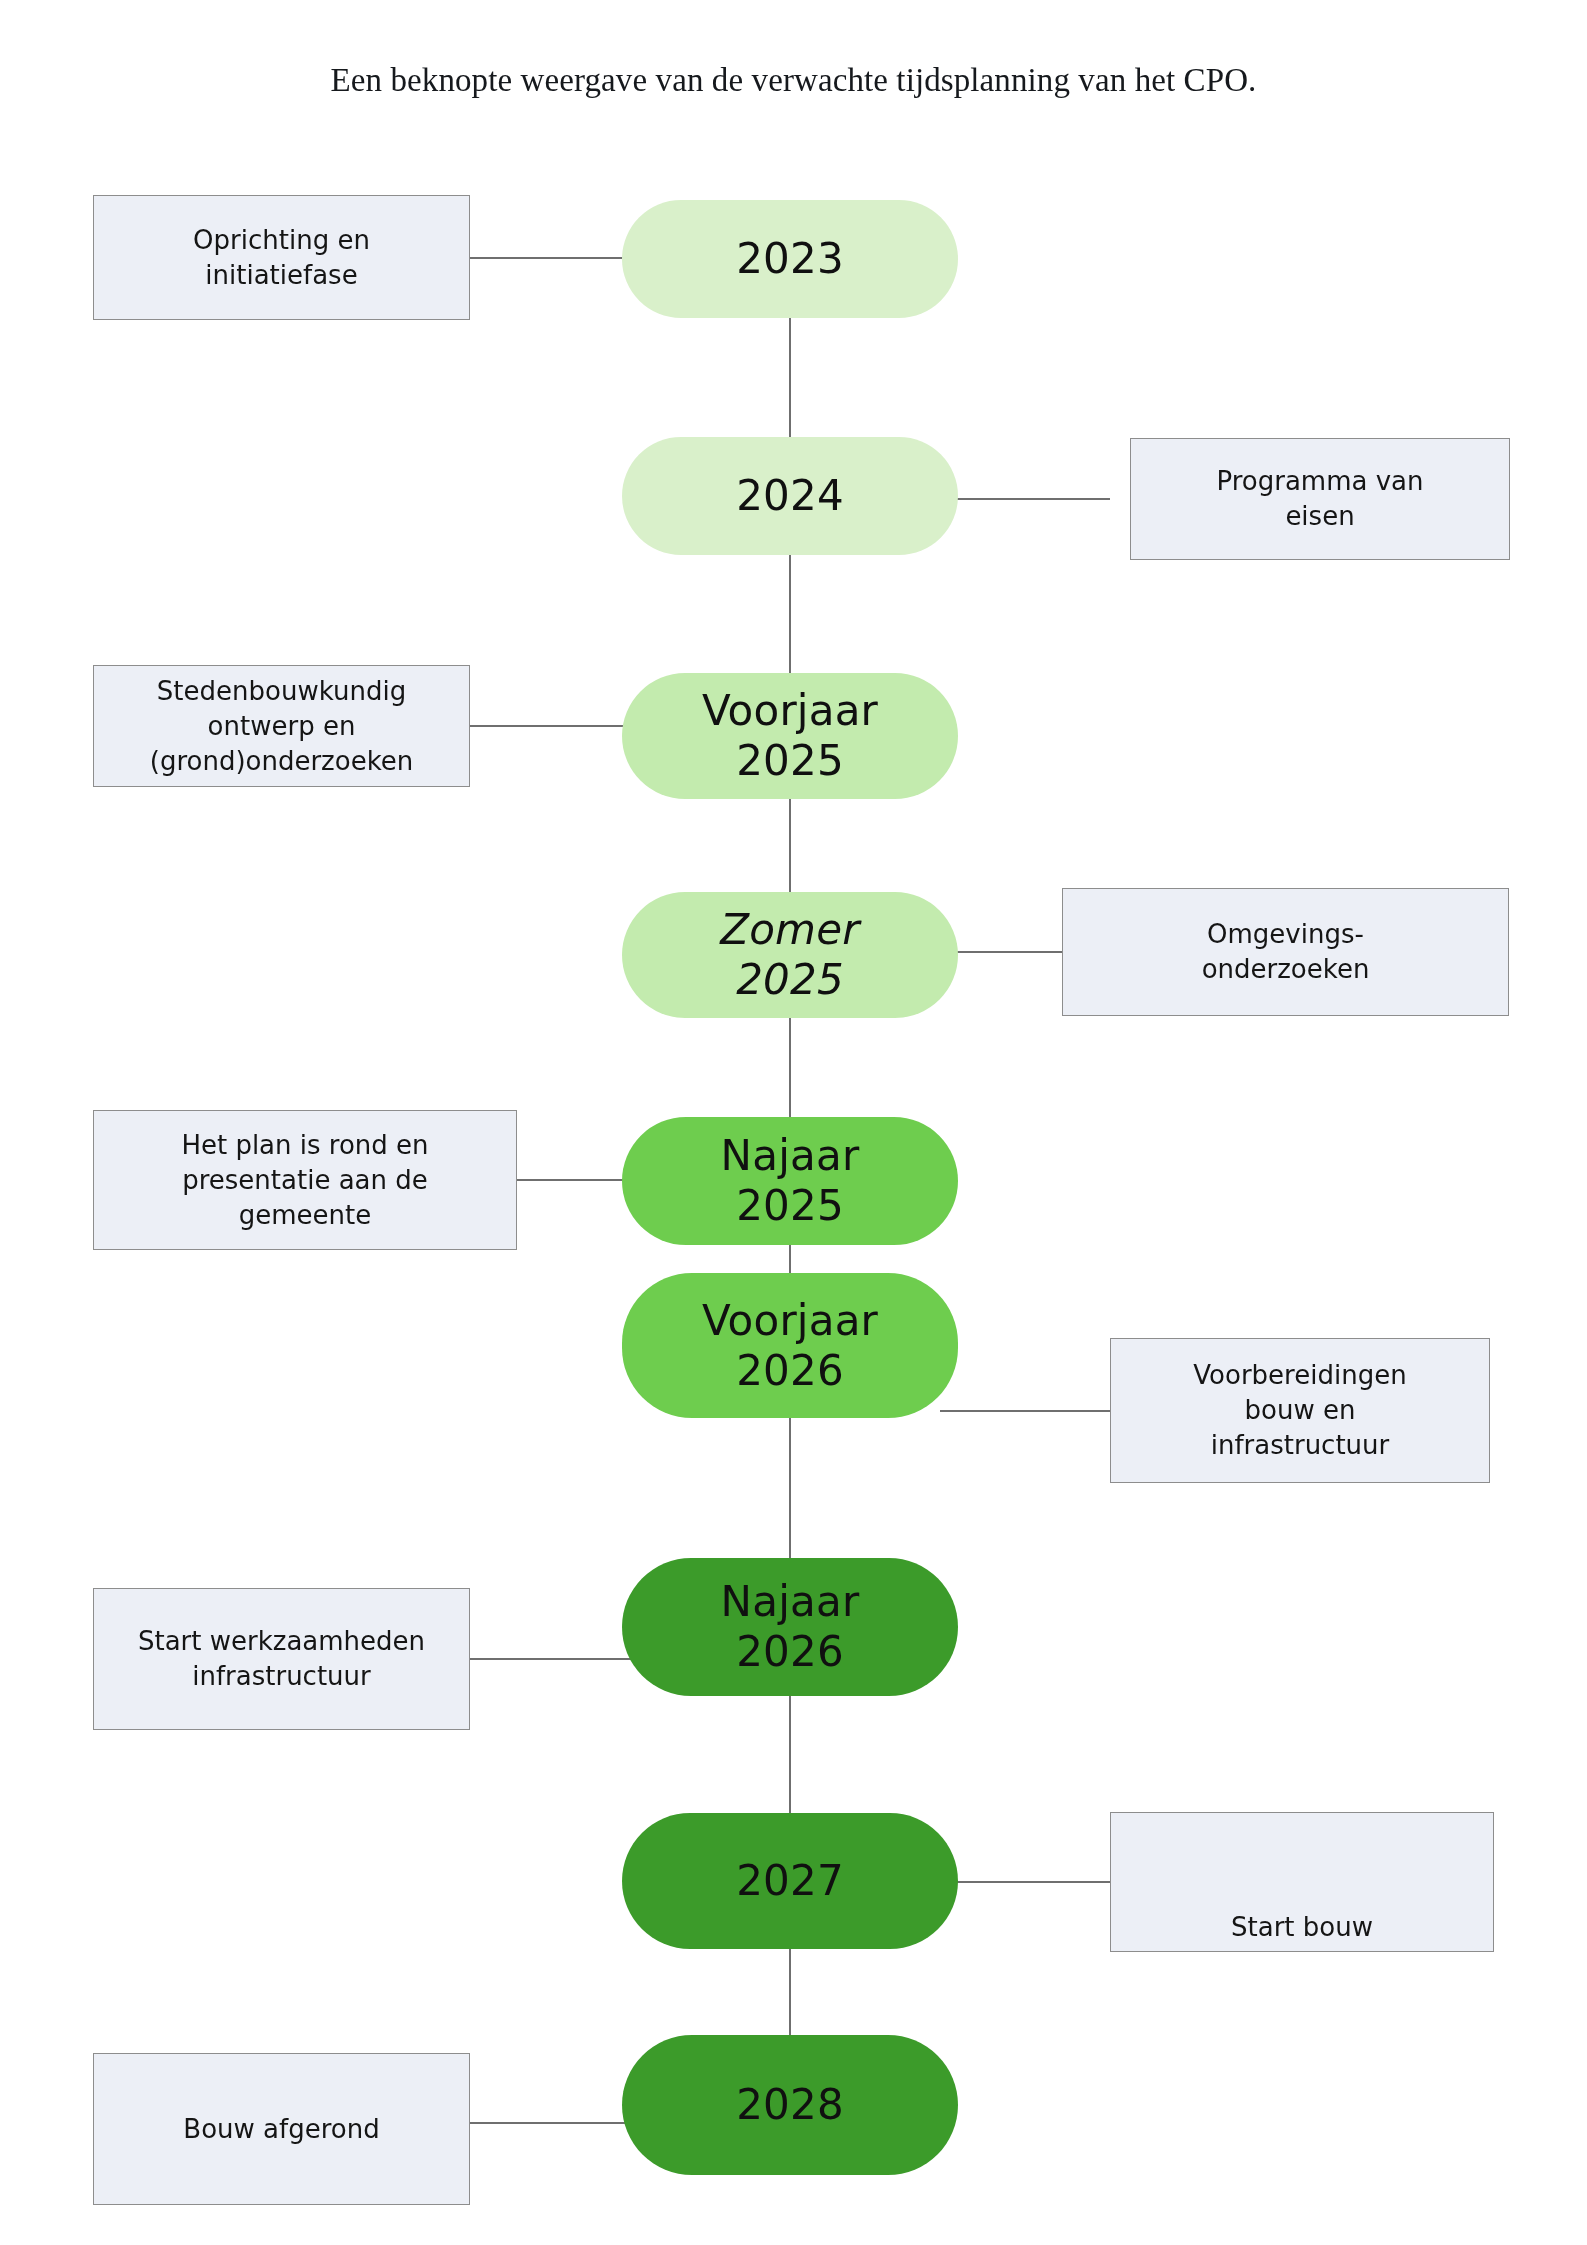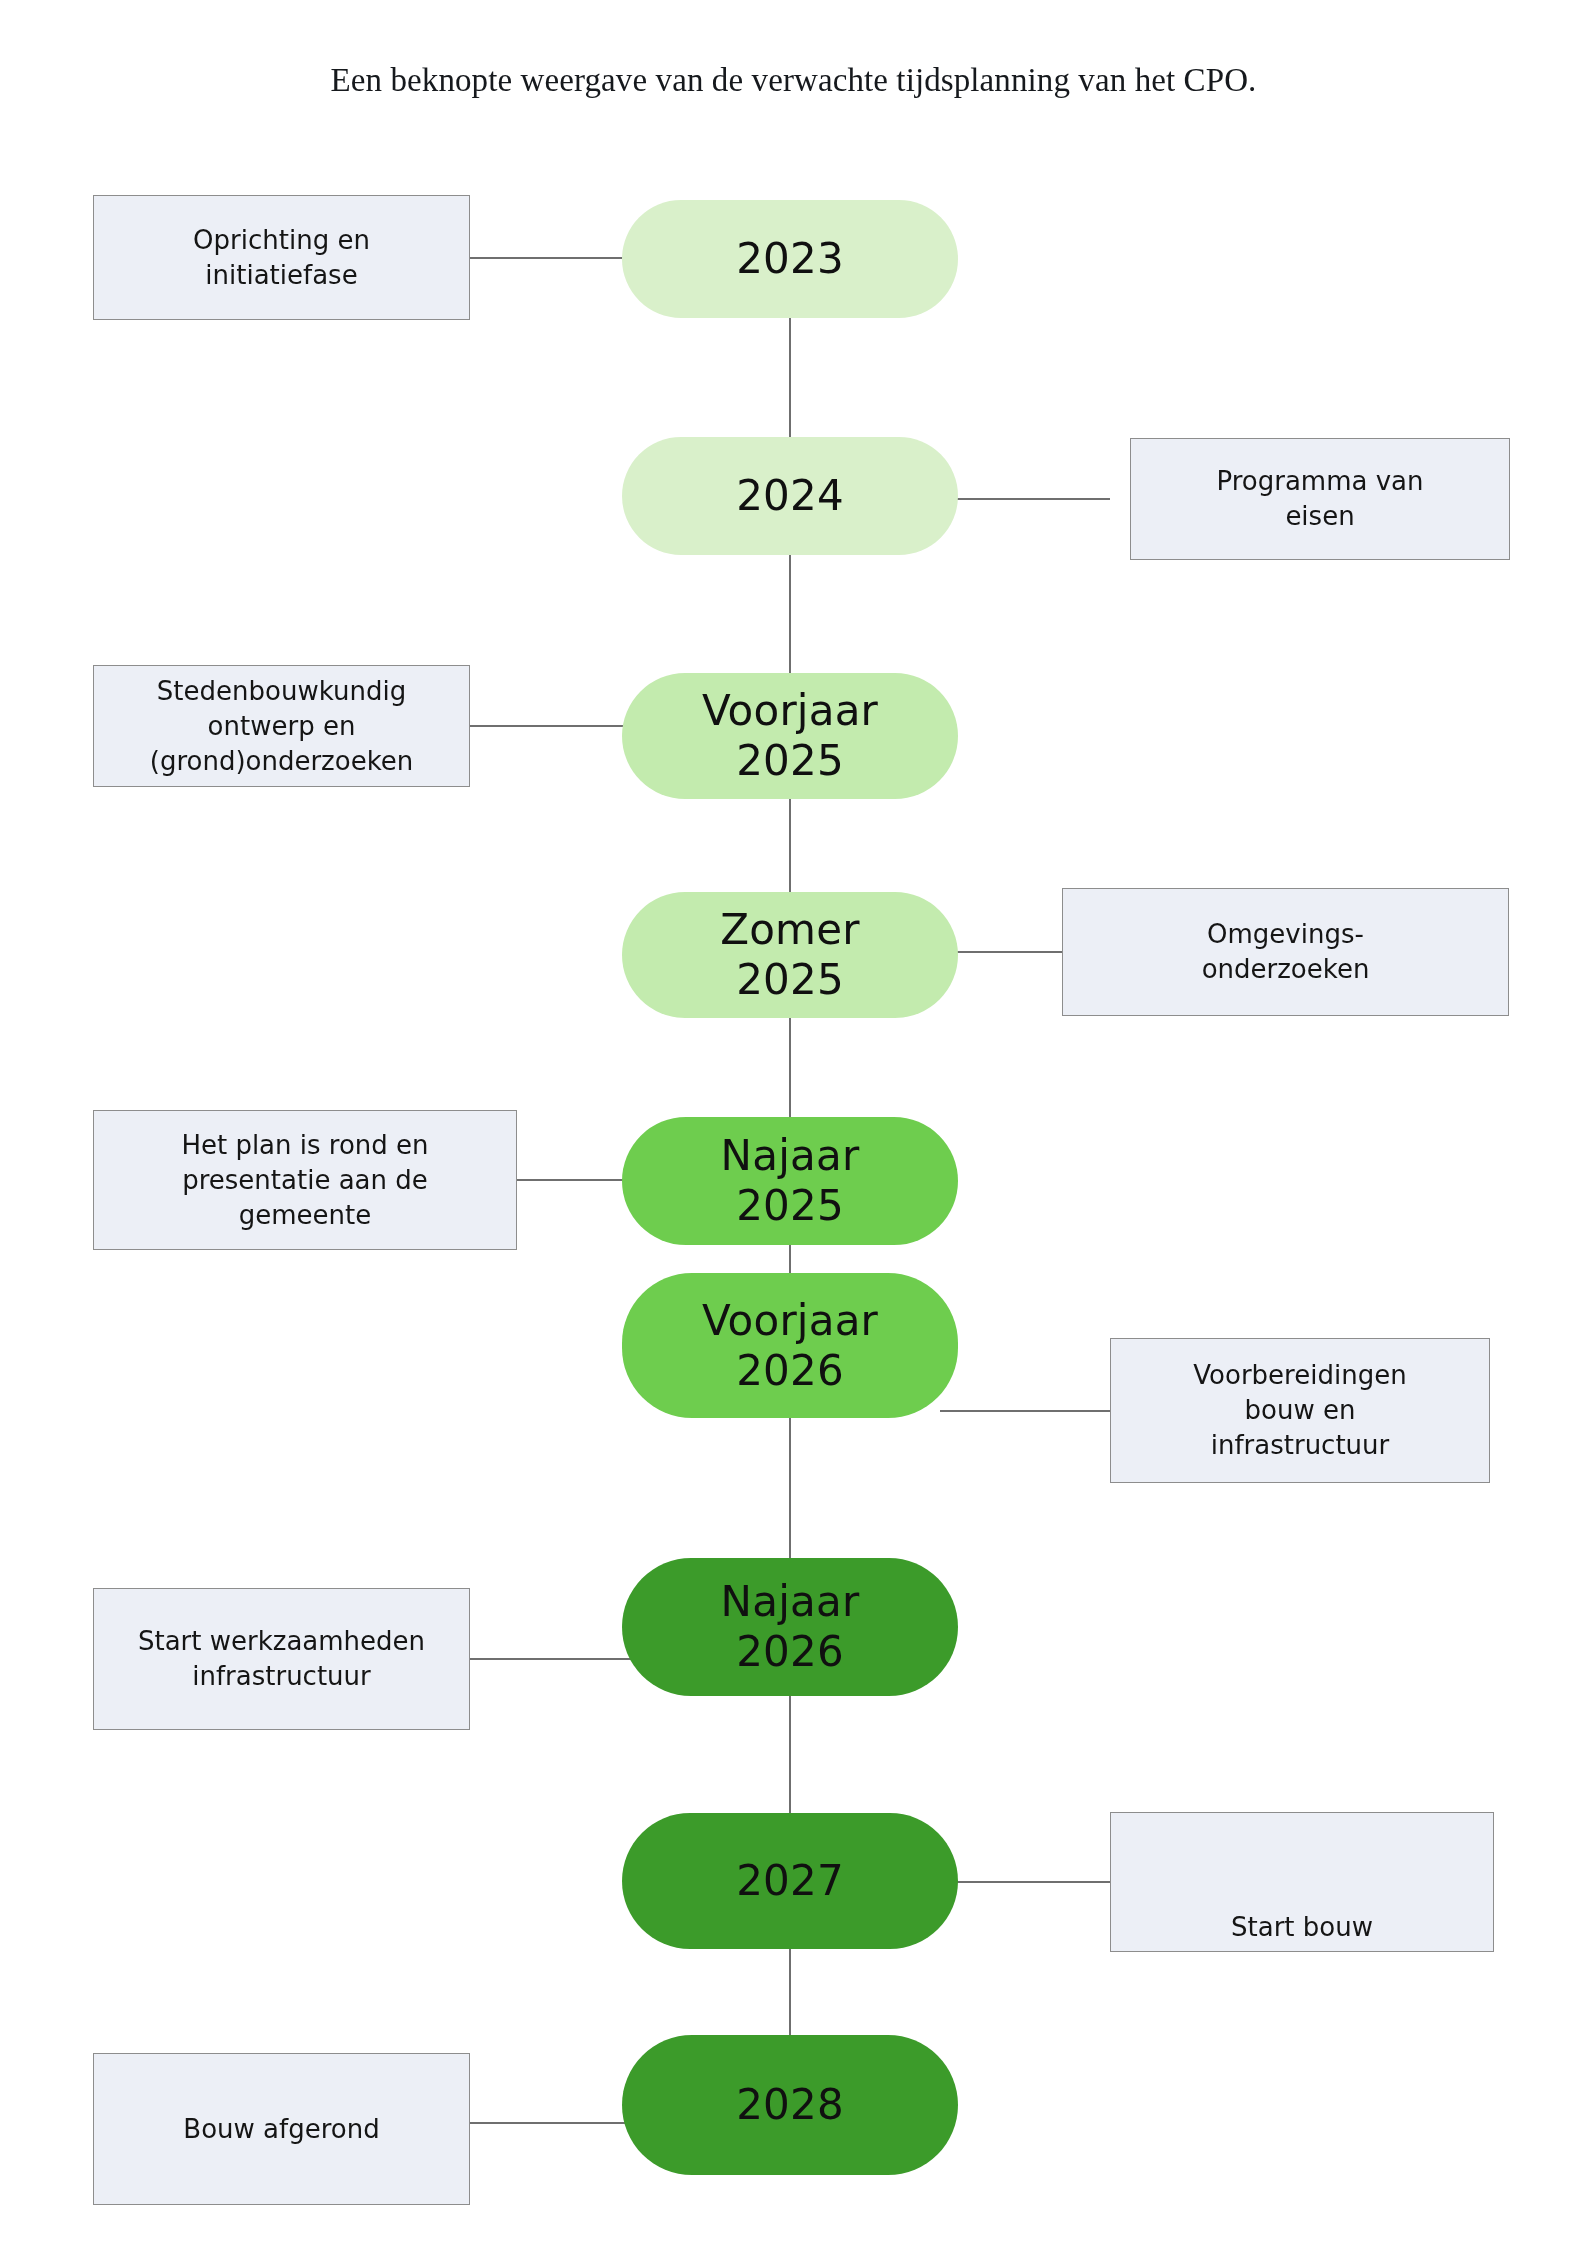--- a/index.html
+++ b/index.html
@@ -113,21 +113,21 @@
       <div class="node" style="left: 622px; top: 200px; width: 336px; height: 118px; background: rgb(217, 240, 202); border-radius: 65px;">
         <span class="ln">2023</span>
       </div>
       <div class="node" style="left: 622px; top: 437px; width: 336px; height: 118px; background: rgb(217, 240, 202); border-radius: 65px;">
         <span class="ln">2024</span>
       </div>
       <div class="node" style="left: 622px; top: 673px; width: 336px; height: 126px; background: rgb(195, 235, 174); border-radius: 69px;">
         <span class="ln">Voorjaar</span>
         <span class="ln">2025</span>
       </div>
-      <div class="node" style="left: 622px; top: 892px; width: 336px; height: 126px; background: rgb(195, 235, 174); border-radius: 69px;">
+      <div class="node" style="left: 622px; top: 892px; width: 336px; height: 126px; background: rgb(195, 235, 174); border-radius: 69px; font-style: italic;">
         <span class="ln">Zomer</span>
         <span class="ln">2025</span>
       </div>
       <div class="node" style="left: 622px; top: 1117px; width: 336px; height: 128px; background: rgb(110, 205, 78); border-radius: 70px;">
         <span class="ln">Najaar</span>
         <span class="ln">2025</span>
       </div>
       <div class="node" style="left: 622px; top: 1273px; width: 336px; height: 145px; background: rgb(110, 205, 78); border-radius: 70px;">
         <span class="ln">Voorjaar</span>
         <span class="ln">2026</span>

